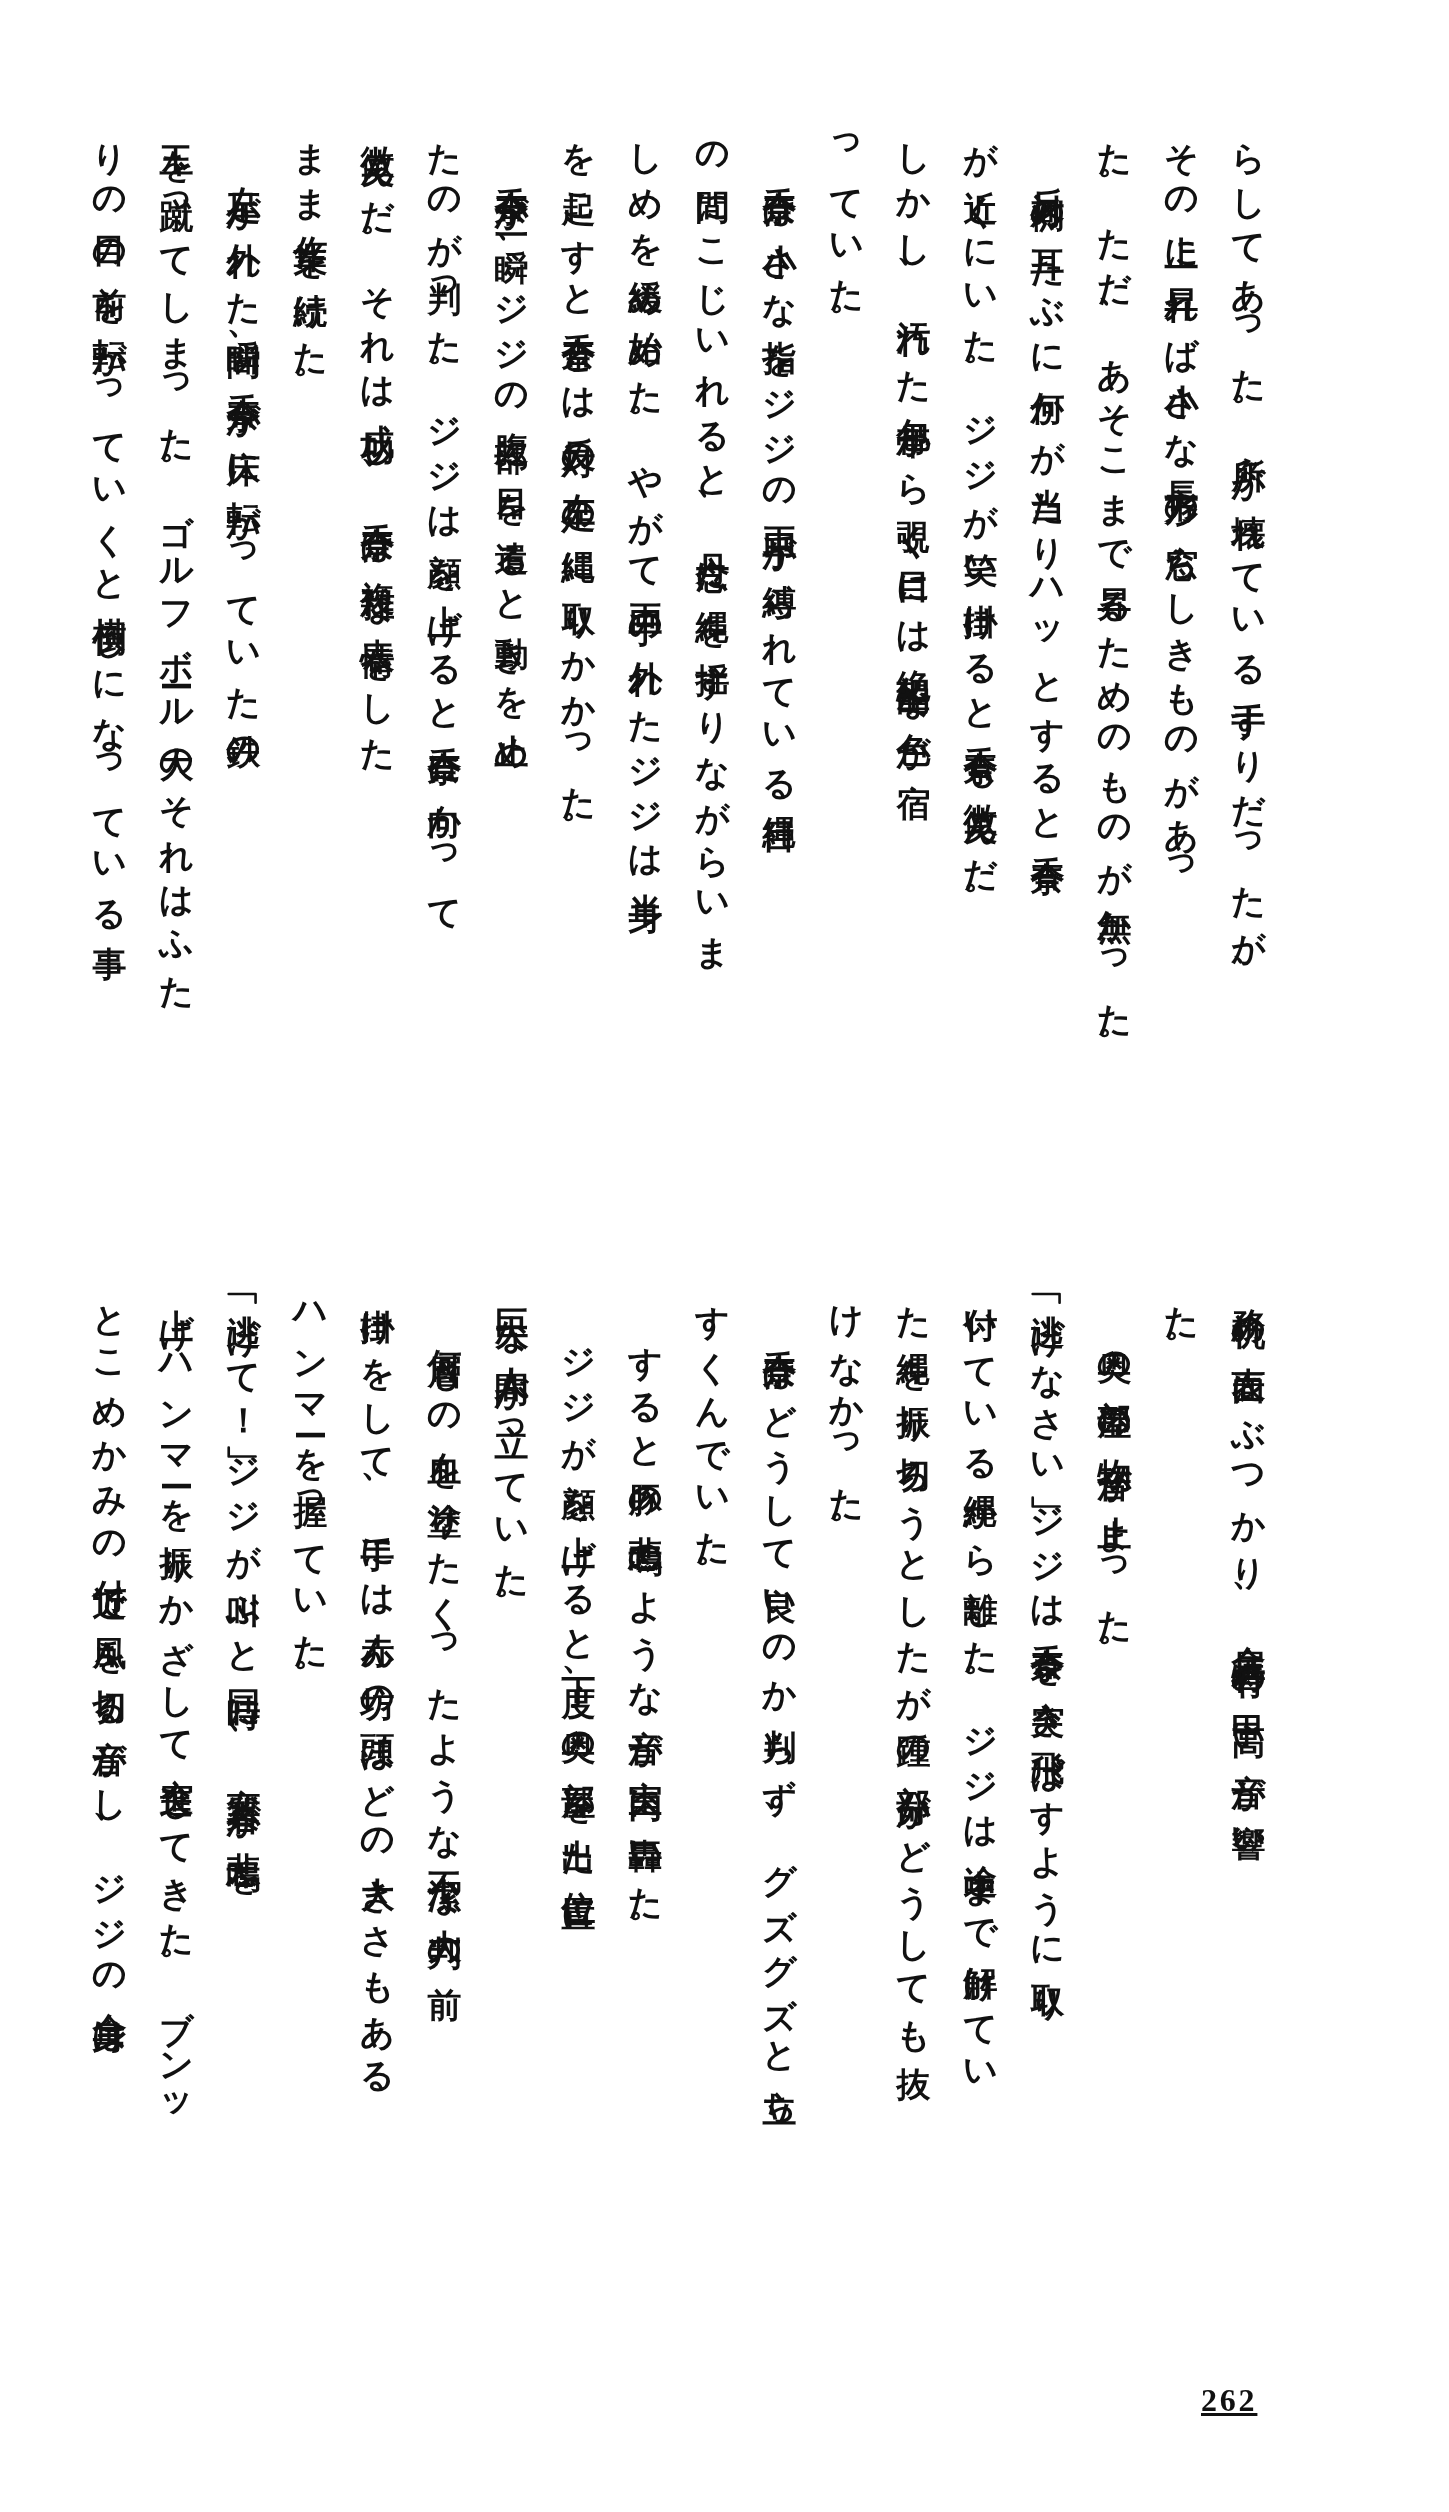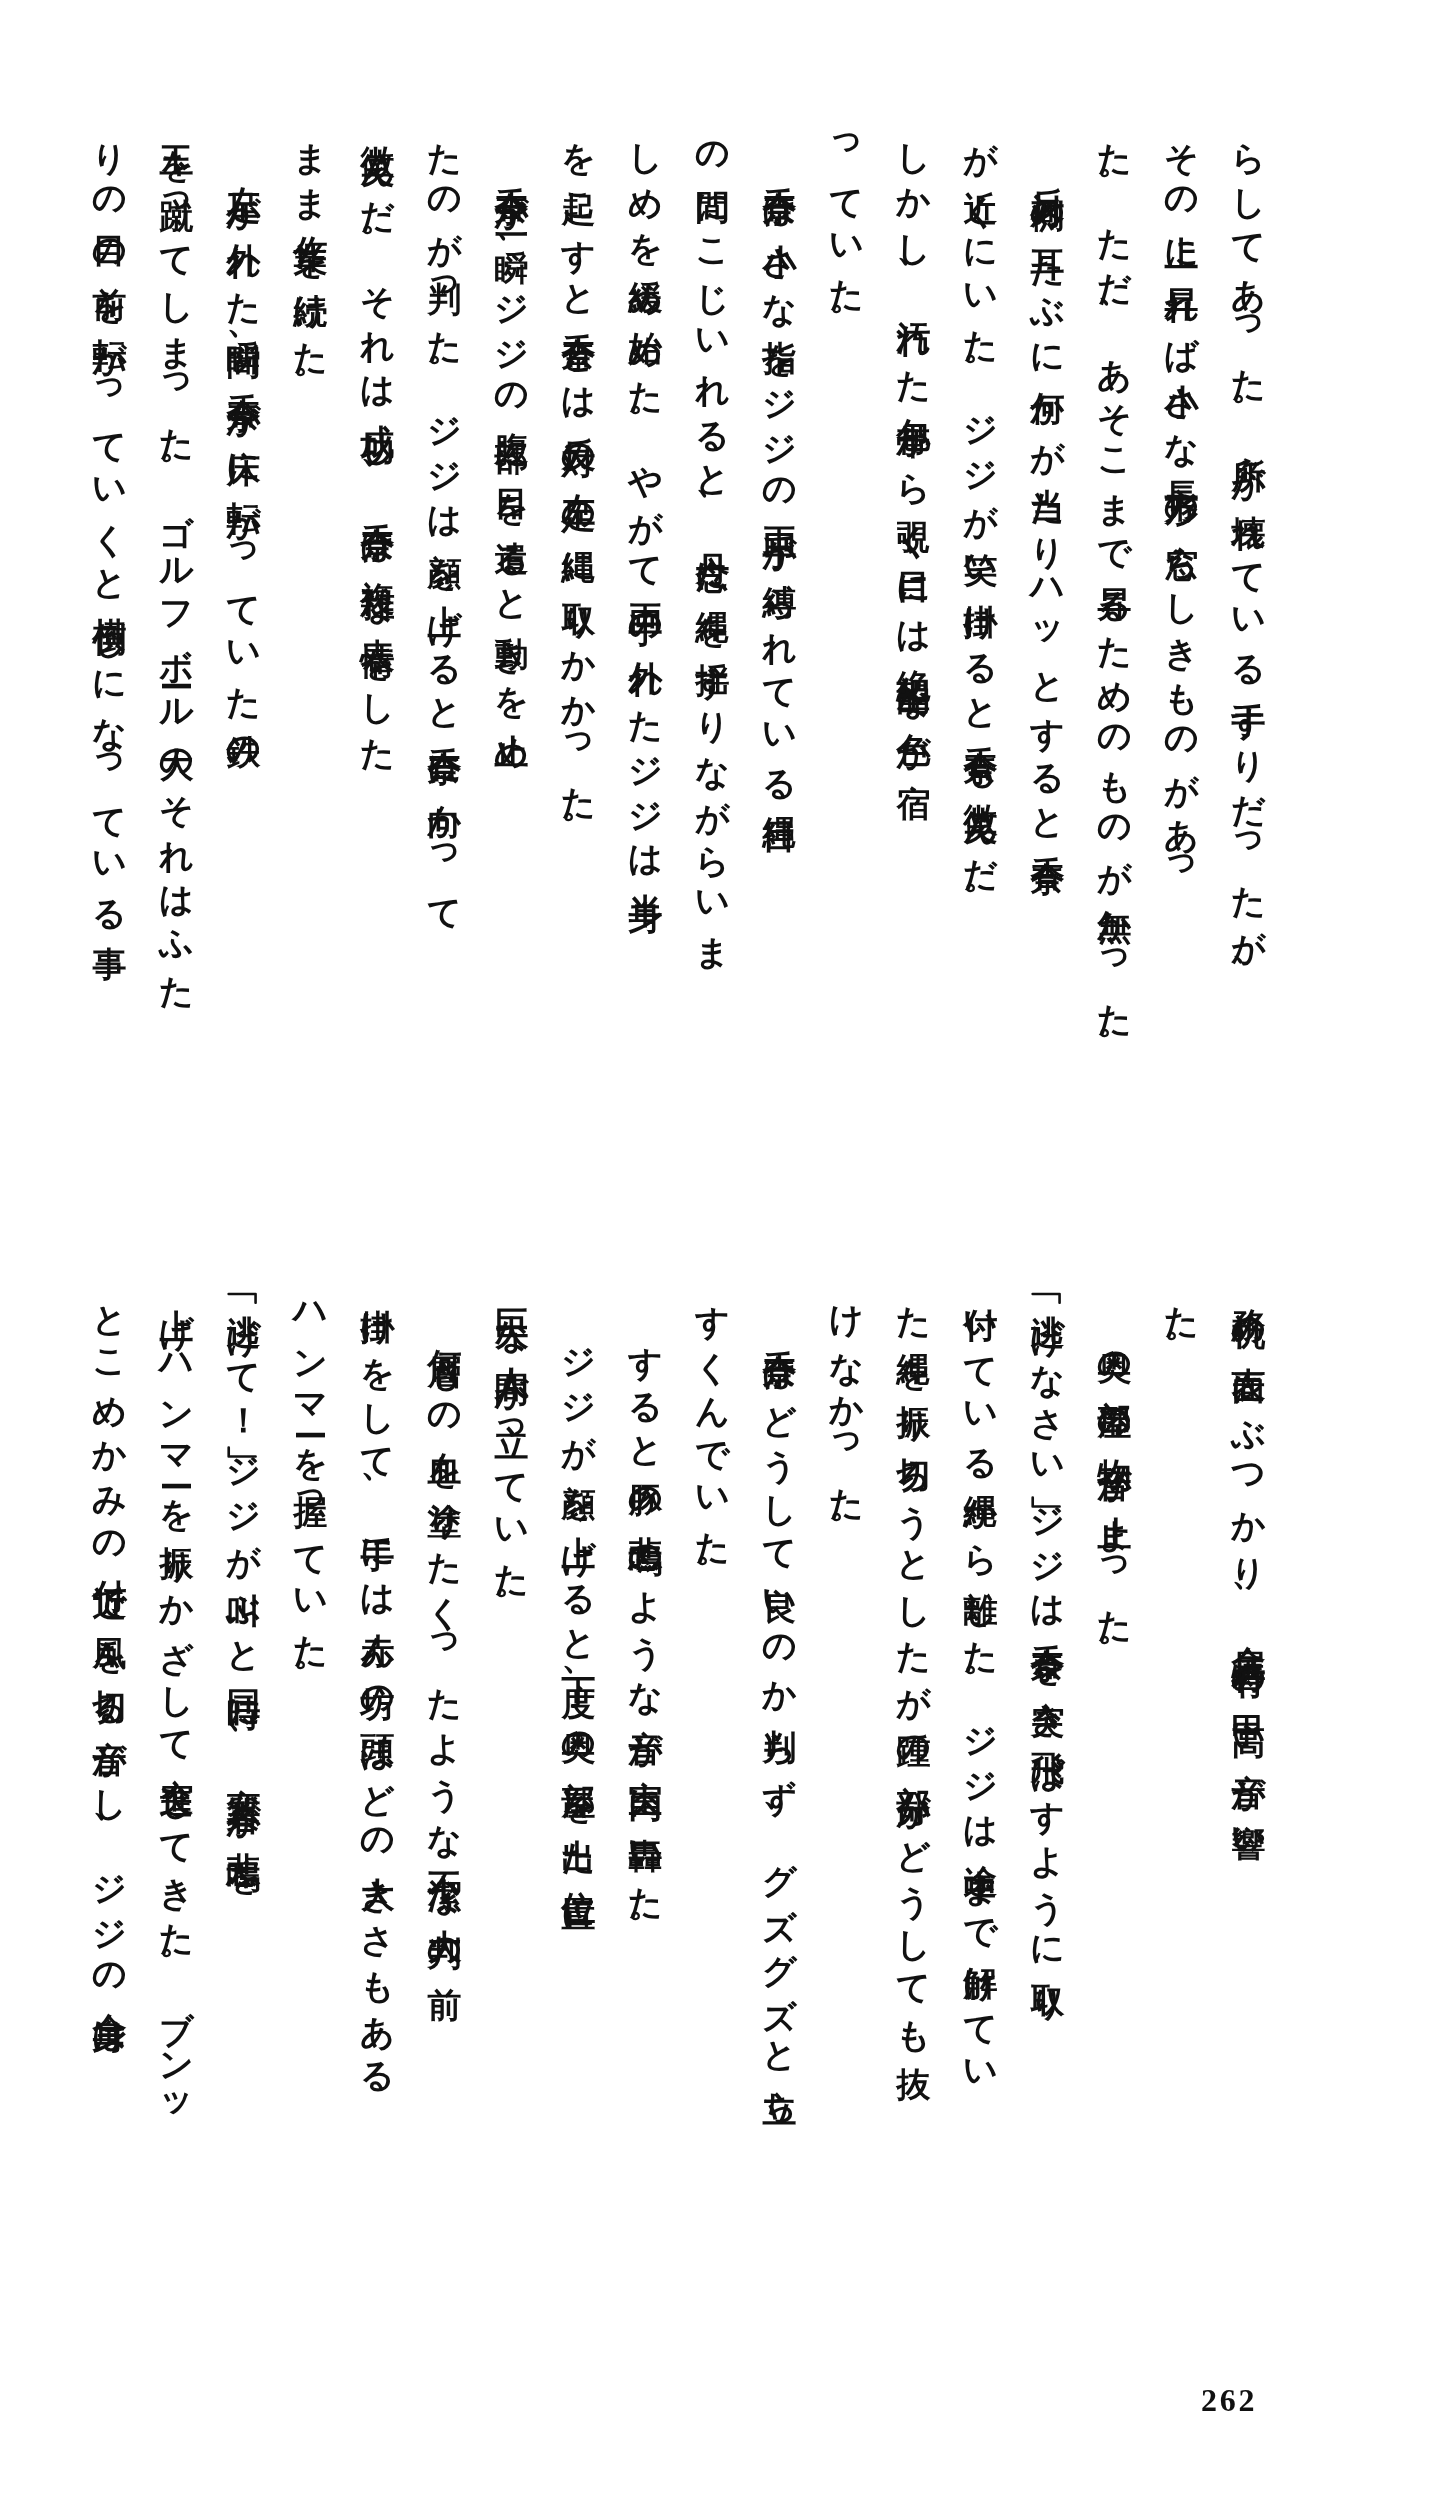--- a/index.html
+++ b/index.html
@@ -28,20 +28,21 @@
   .text-block .col{ white-space:nowrap; }
   .page-number{
     position:absolute;
     left:1201px;
     top:2382px;
     font-family:"Liberation Serif","DejaVu Serif",serif;
     font-size:32px;
     font-weight:600;
     letter-spacing:2.8px;
     color:#111111;
+    text-decoration:underline;
   }
 </style>
 </head>
 <body>
 
 <div class="page">
   <section class="text-block top">
       <div class="col">らしてあった。所々が壊れている手すりだったが、</div>
       <div class="col">その上に昇れば小さな長方形の窓らしきものがあっ</div>
       <div class="col">た。ただ、あそこまで昇るためのものが無かった。</div>

